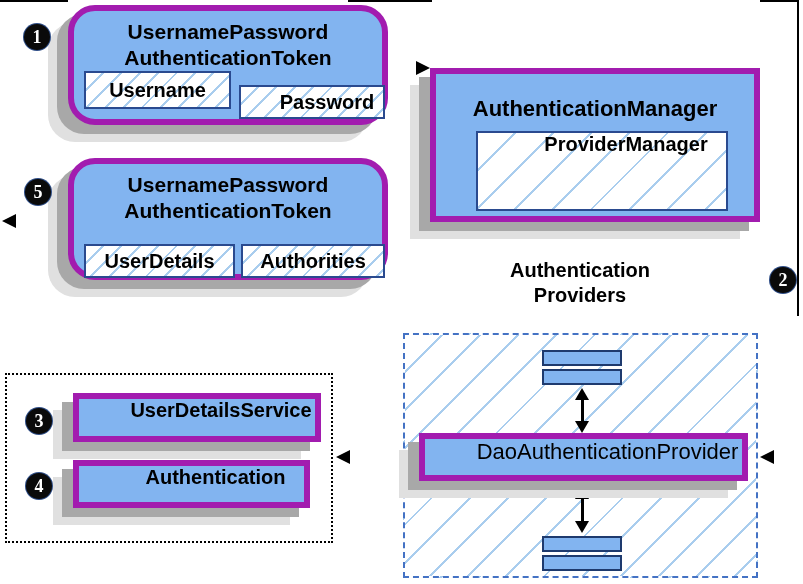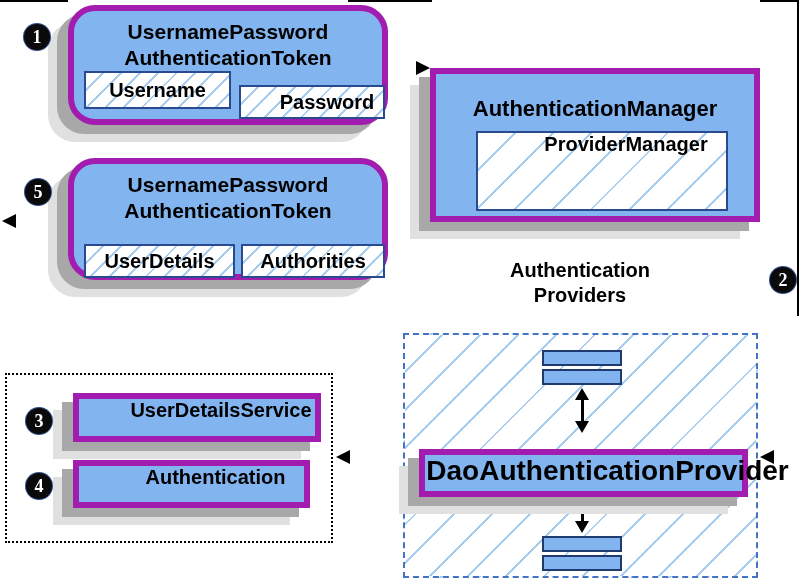--- a/index.html
+++ b/index.html
@@ -150,21 +150,21 @@
     <div class="va-up"></div>
       <div class="va-line"></div>
       <div class="va-down"></div>
   </div>
   <div class="varrow" style="left:574px;top:487px;height:46px;">
     <div class="va-up"></div>
       <div class="va-line"></div>
       <div class="va-down"></div>
   </div>
 
-  <div class="bluebox shadowed flexcenter" style="left:419px;top:433px;width:329px;height:48px;z-index:6;font-weight:bold;font-size:28px;margin-top:16px;">
+  <div class="bluebox shadowed flexcenter" style="left:419px;top:433px;width:329px;height:48px;z-index:6;font-weight:normal;font-size:22px;">
     <span>DaoAuthenticationProvider</span>
   </div>
 
   <div class="dotted-box" style="left:5px;top:373px;width:328px;height:170px;"></div>
 
   <div class="bluebox shadowed flexcenter" style="left:73px;top:393px;width:248px;height:49px;z-index:2;font-weight:bold;font-size:20px;">
     <span>UserDetailsService</span>
   </div>
 
   <div class="bluebox shadowed flexcenter" style="left:73px;top:460px;width:237px;height:48px;z-index:2;font-weight:bold;font-size:20px;">

